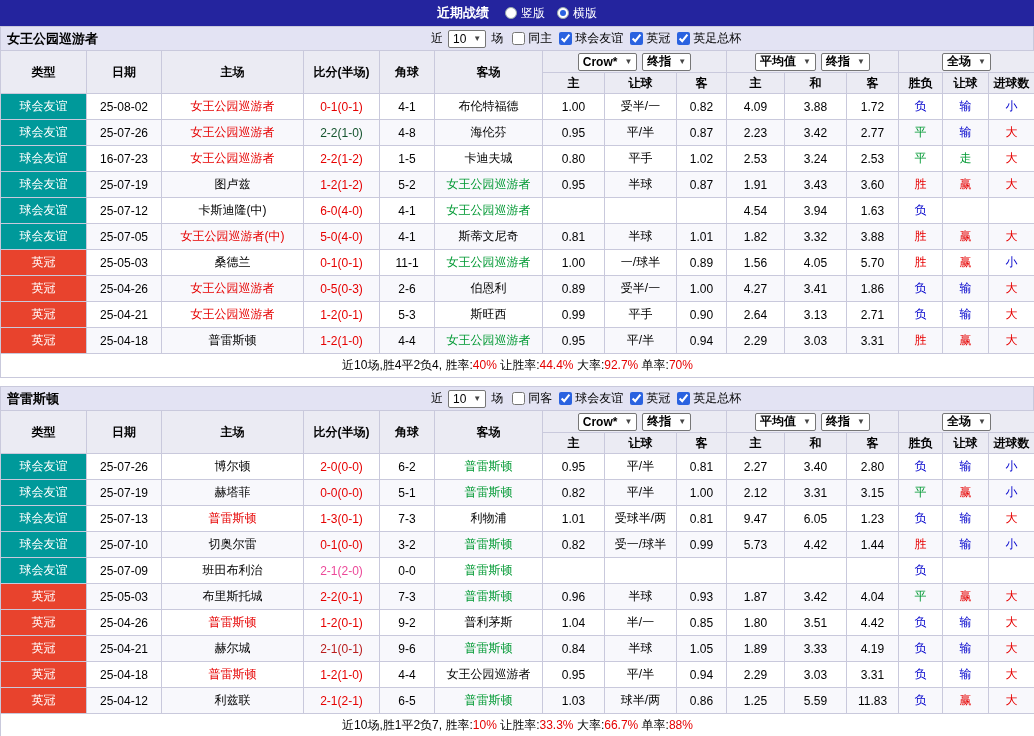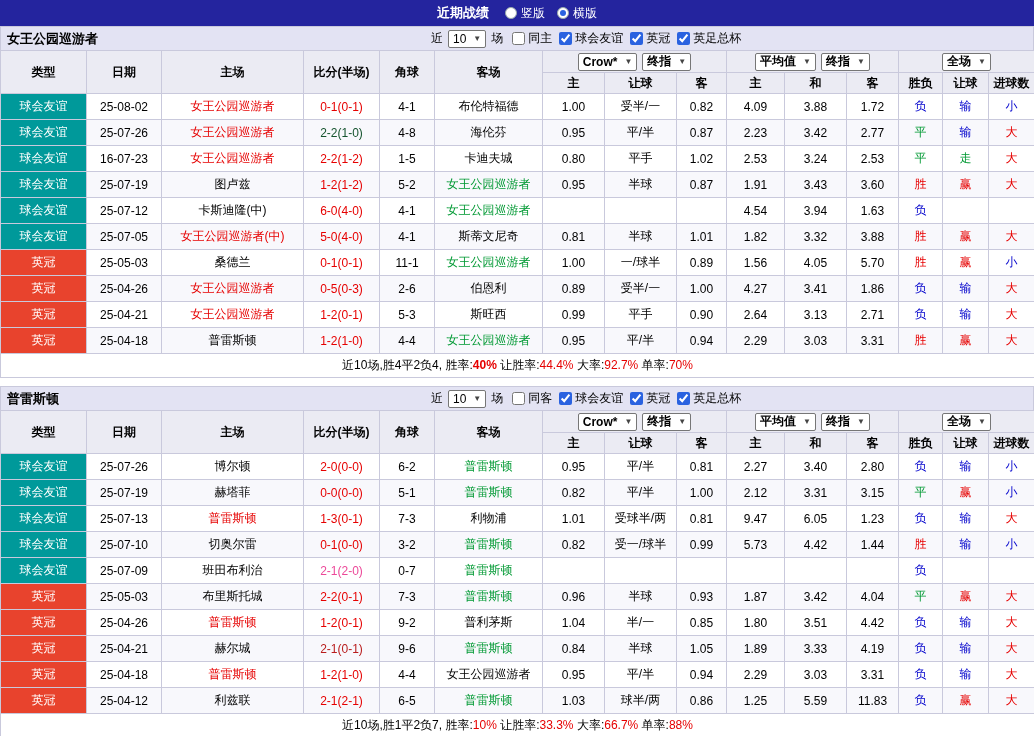--- a/index.html
+++ b/index.html
@@ -315,21 +315,21 @@
           <td>2.29</td>
           <td>3.03</td>
           <td>3.31</td>
           <td style="color: rgb(230, 0, 0);">胜</td>
           <td style="color: rgb(230, 0, 0);">赢</td>
           <td style="color: rgb(230, 0, 0);">大</td>
         </tr>
       </tbody>
     <tfoot>
       <tr>
-          <td colspan="15" class="summary"><span>近10场,胜4平2负4, 胜率:</span><span style="color: rgb(230, 0, 0); font-weight: bold;">40%</span><span> 让胜率:</span><span style="color: rgb(230, 0, 0);">44.4%</span><span> 大率:</span><span style="color: rgb(230, 0, 0);">92.7%</span><span> 单率:</span><span style="color: rgb(230, 0, 0);">70%</span></td>
+          <td colspan="15" class="summary"><span>近10场,胜4平2负4, 胜率:</span><span style="color: rgb(230, 0, 0);">40%</span><span> 让胜率:</span><span style="color: rgb(230, 0, 0);">44.4%</span><span> 大率:</span><span style="color: rgb(230, 0, 0);">92.7%</span><span> 单率:</span><span style="color: rgb(230, 0, 0);">70%</span></td>
         </tr>
     </tfoot>
   </table>
 </div>
 
 <div class="gap"></div>
 
 <div class="section">
   <div class="section-head">
     <span class="team-name">普雷斯顿</span>
@@ -498,21 +498,21 @@
           <td>1.44</td>
           <td style="color: rgb(230, 0, 0);">胜</td>
           <td style="color: rgb(0, 0, 204);">输</td>
           <td style="color: rgb(0, 0, 204);">小</td>
         </tr>
         <tr>
           <td class="badge" style="background: rgb(0, 153, 154);">球会友谊</td>
           <td>25-07-09</td>
           <td>班田布利治</td>
           <td style="color: #ec4899;">2-1(2-0)</td>
-          <td>0-7</td>
+          <td>0-0</td>
           <td style="color: rgb(0, 153, 51);">普雷斯顿</td>
           <td></td>
           <td></td>
           <td></td>
           <td></td>
           <td></td>
           <td></td>
           <td style="color: rgb(0, 0, 204);">负</td>
           <td></td>
           <td></td>

